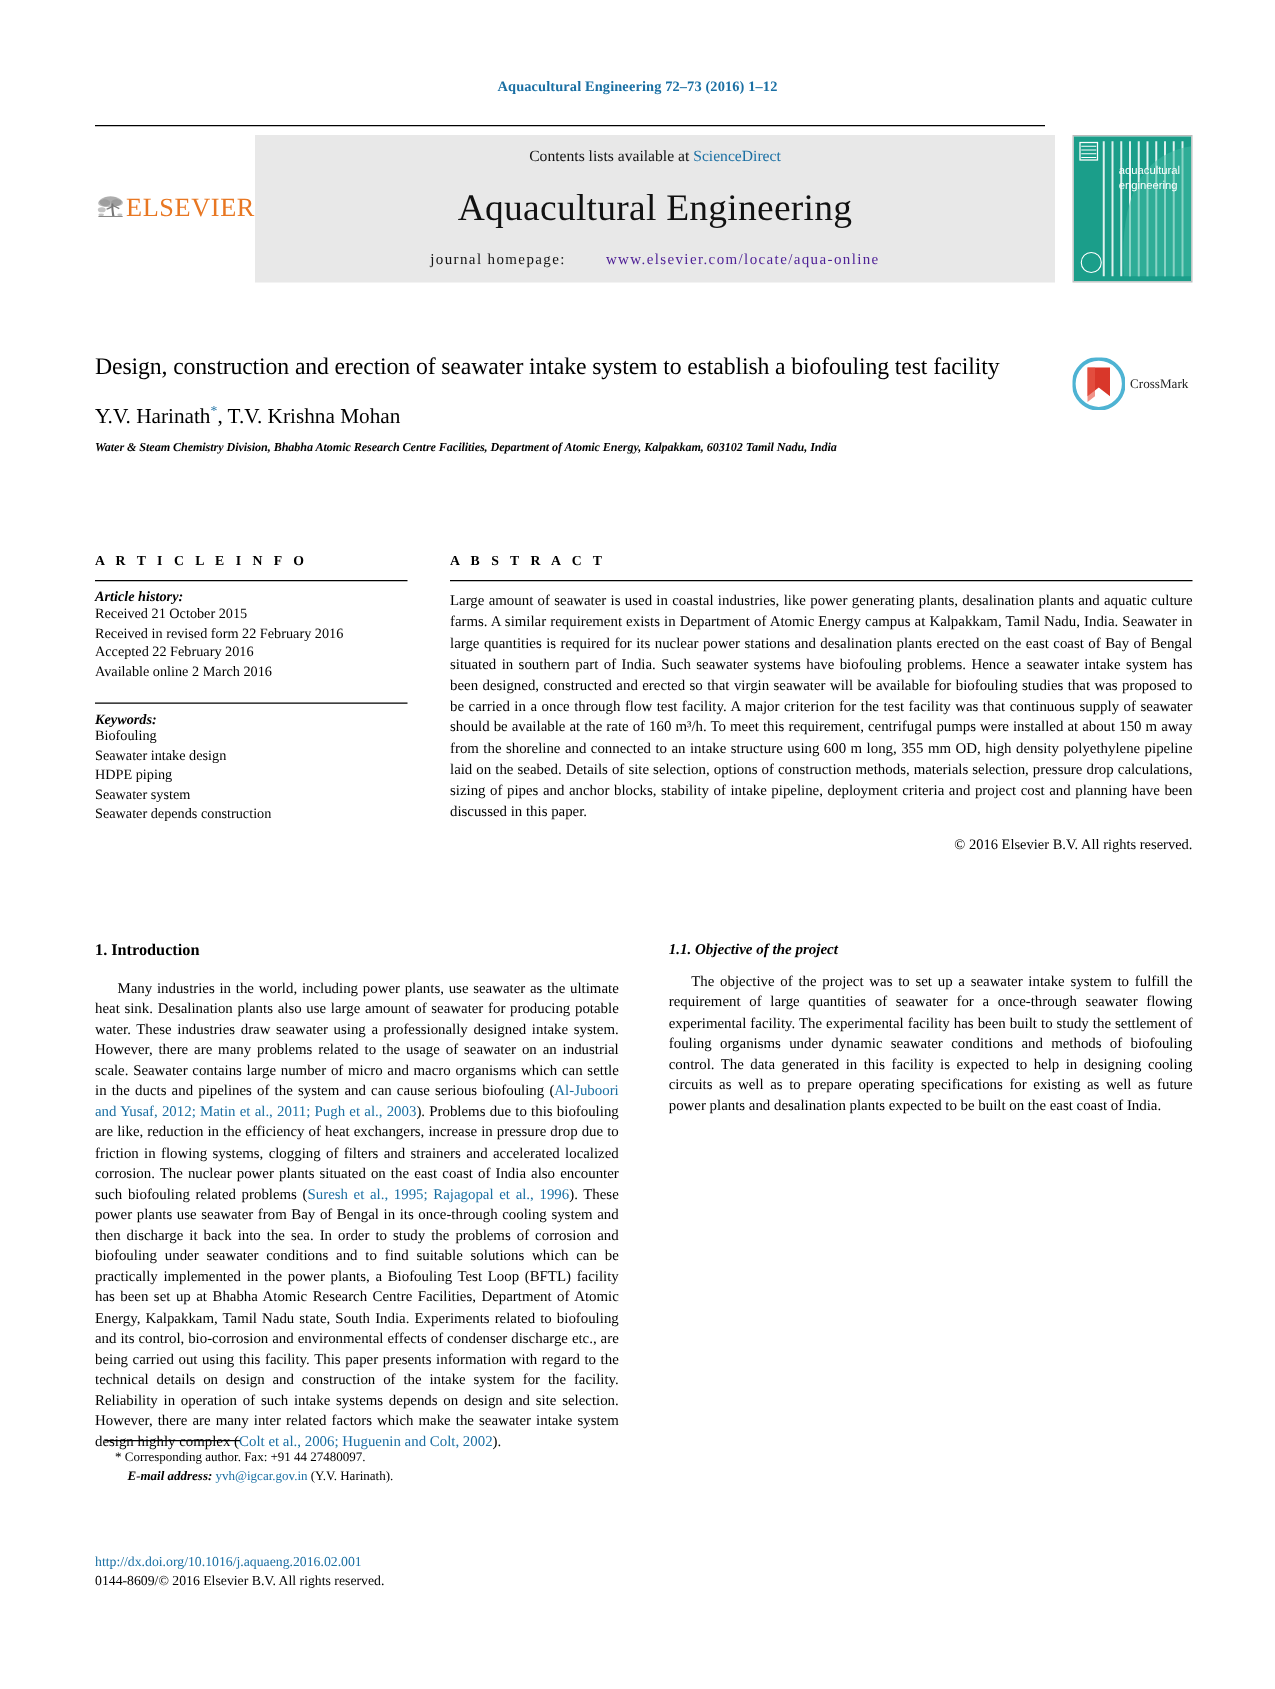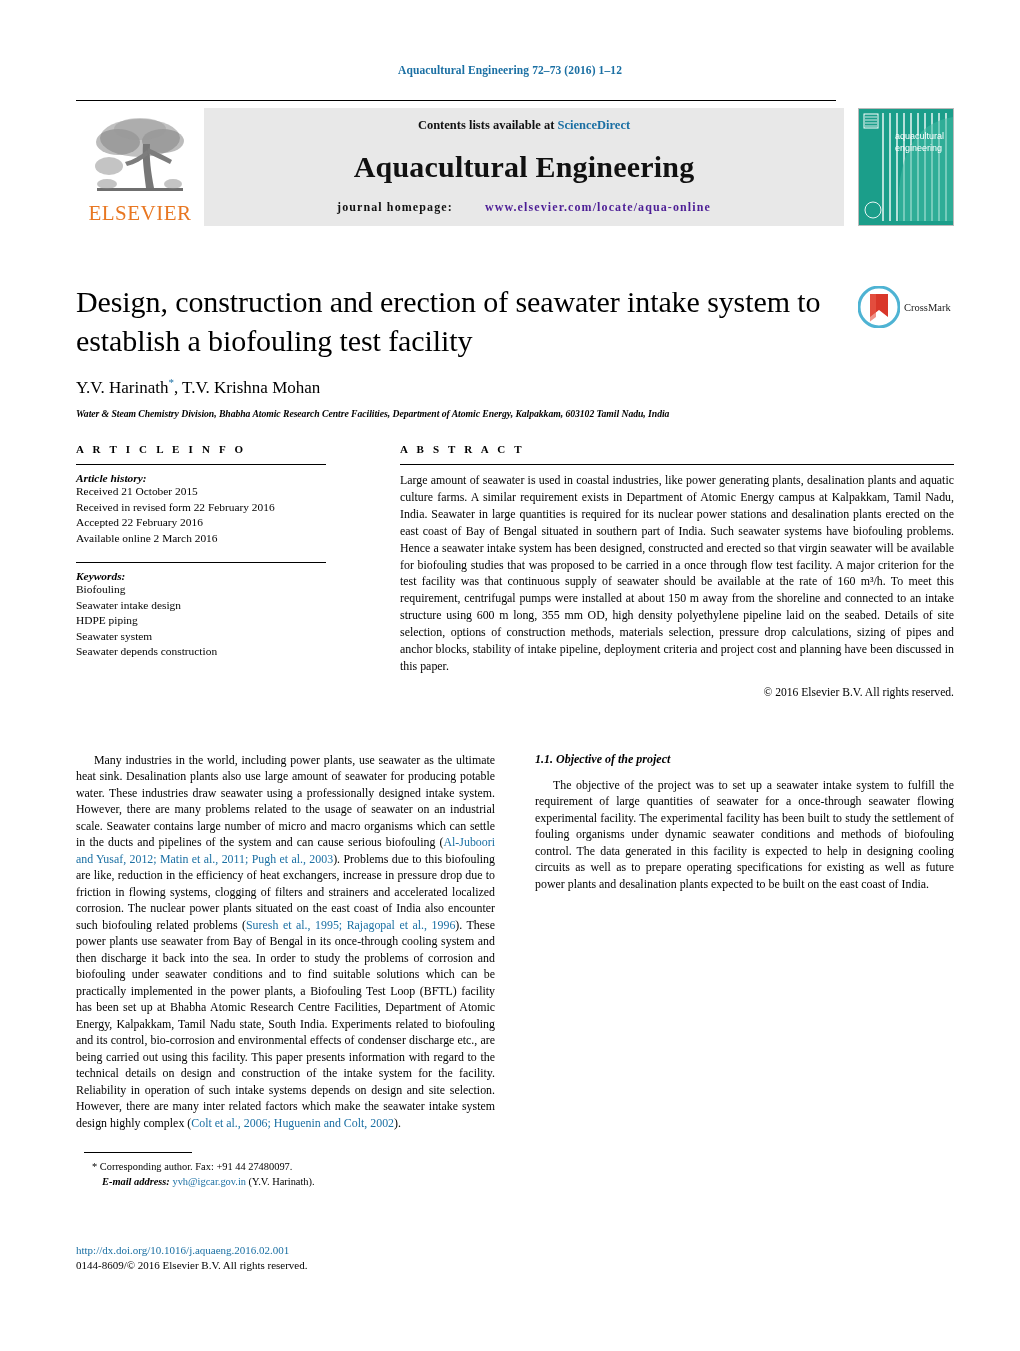--- a/index.html
+++ b/index.html
@@ -50,21 +50,21 @@
   .masthead-inner {
     display: flex;
     align-items: stretch;
     margin-top: 7px;
     height: 118px;
   }
   .elsevier-logo {
     width: 128px;
     flex: 0 0 128px;
     display: flex;
-    flex-direction: column;
+    flex-direction: row;
     align-items: center;
     justify-content: flex-end;
     padding-bottom: 2px;
   }
   .tree-svg { display:block; }
   .elsevier-word {
     font-family: "Liberation Serif", serif;
     color: #E87722;
     font-size: 21px;
     letter-spacing: 0.5px;
@@ -72,21 +72,20 @@
     margin-top: 1px;
   }
   .journal-band {
     flex: 1 1 auto;
     background: #e8e8e8;
     display: flex;
     flex-direction: column;
     align-items: center;
     justify-content: space-between;
     padding: 10px 0 11px 0;
-    font-weight: bold;
   }
   .contents-line {
     font-size: 12.5px;
     color: #111;
   }
   .contents-line .sd {
     color: #1a6fa3;
   }
   .journal-title {
     font-size: 30px;
@@ -108,21 +107,21 @@
   .cover-svg { display:block; border:1px solid #bbb; }
 
   
   .title-block {
     position: absolute;
     top: 282px;
     left: 76px;
     width: 770px;
   }
   .paper-title {
-    font-size: 30px;
+    font-size: 19px;
     line-height: 1.30;
     margin: 0;
     font-weight: normal;
     color: #000;
     letter-spacing: -0.1px;
   }
   .authors {
     margin-top: 16px;
     font-size: 17px;
     color: #000;
@@ -156,21 +155,20 @@
     font-family: "Liberation Serif", serif;
   }
 
   
   .info-abstract {
     position: absolute;
     top: 443px;
     left: 76px;
     width: 878px;
     display: flex;
-    gap: 40px;
   }
   .col-info { width: 250px; flex: 0 0 250px; }
   .col-abstract { flex: 1 1 auto; margin-left: 34px; }
 
   .sec-head {
     font-size: 11px;
     font-weight: bold;
     letter-spacing: 3.2px;
     color: #000;
     margin-bottom: 9px;
@@ -392,20 +390,21 @@
       <div class="thin-rule"></div>
       <p class="abstract-body">Large amount of seawater is used in coastal industries, like power generating plants, desalination plants and aquatic culture farms. A similar requirement exists in Department of Atomic Energy campus at Kalpakkam, Tamil Nadu, India. Seawater in large quantities is required for its nuclear power stations and desalination plants erected on the east coast of Bay of Bengal situated in southern part of India. Such seawater systems have biofouling problems. Hence a seawater intake system has been designed, constructed and erected so that virgin seawater will be available for biofouling studies that was proposed to be carried in a once through flow test facility. A major criterion for the test facility was that continuous supply of seawater should be available at the rate of 160 m³/h. To meet this requirement, centrifugal pumps were installed at about 150 m away from the shoreline and connected to an intake structure using 600 m long, 355 mm OD, high density polyethylene pipeline laid on the seabed. Details of site selection, options of construction methods, materials selection, pressure drop calculations, sizing of pipes and anchor blocks, stability of intake pipeline, deployment criteria and project cost and planning have been discussed in this paper.</p>
       <div class="copyright">© 2016 Elsevier B.V. All rights reserved.</div>
     </div>
 
   </div>
 
   <div class="body-cols">
 
     <div class="bcol left">
+      <h2 class="num-head">1.  Introduction</h2>
       <p class="para"><span>Many industries in the world, including power plants, use seawater as the ultimate heat sink. Desalination plants also use large amount of seawater for producing potable water. These industries draw seawater using a professionally designed intake system. However, there are many problems related to the usage of seawater on an industrial scale. Seawater contains large number of micro and macro organisms which can settle in the ducts and pipelines of the system and can cause serious biofouling (</span><span class="cite">Al-Juboori and Yusaf, 2012; Matin et al., 2011; Pugh et al., 2003</span><span>). Problems due to this biofouling are like, reduction in the efficiency of heat exchangers, increase in pressure drop due to friction in flowing systems, clogging of filters and strainers and accelerated localized corrosion. The nuclear power plants situated on the east coast of India also encounter such biofouling related problems (</span><span class="cite">Suresh et al., 1995; Rajagopal et al., 1996</span><span>). These power plants use seawater from Bay of Bengal in its once-through cooling system and then discharge it back into the sea. In order to study the problems of corrosion and biofouling under seawater conditions and to find suitable solutions which can be practically implemented in the power plants, a Biofouling Test Loop (BFTL) facility has been set up at Bhabha Atomic Research Centre Facilities, Department of Atomic Energy, Kalpakkam, Tamil Nadu state, South India. Experiments related to biofouling and its control, bio-corrosion and environmental effects of condenser discharge etc., are being carried out using this facility. This paper presents information with regard to the technical details on design and construction of the intake system for the facility. Reliability in operation of such intake systems depends on design and site selection. However, there are many inter related factors which make the seawater intake system design highly complex (</span><span class="cite">Colt et al., 2006; Huguenin and Colt, 2002</span><span>).</span></p>
     </div>
 
     <div class="bcol right">
       <h3 class="sub-head" style="margin-top:0;">1.1.  Objective of the project</h3>
       <p class="para">The objective of the project was to set up a seawater intake system to fulfill the requirement of large quantities of seawater for a once-through seawater flowing experimental facility. The experimental facility has been built to study the settlement of fouling organisms under dynamic seawater conditions and methods of biofouling control. The data generated in this facility is expected to help in designing cooling circuits as well as to prepare operating specifications for existing as well as future power plants and desalination plants expected to be built on the east coast of India.</p>
     </div>
 
   </div>
 

